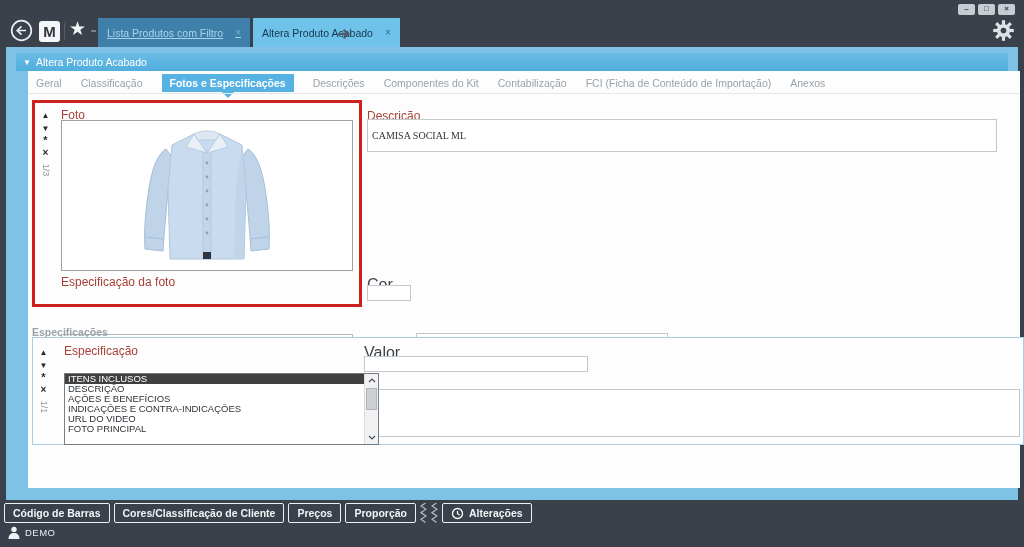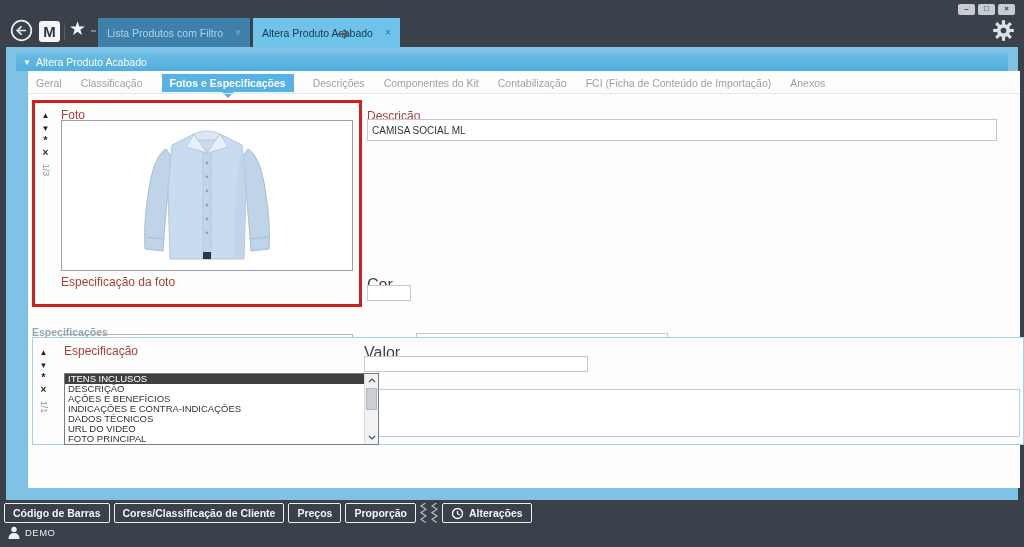--- a/index.html
+++ b/index.html
@@ -10,21 +10,21 @@
   
   .topbar { position:absolute; left:0; top:0; width:1024px; height:47px; background:#3a414a; }
   .backbtn { position:absolute; left:10px; top:19px; cursor:pointer; }
   .mlogo { position:absolute; left:39px; top:21px; width:21px; height:21px; background:#f4f6f8; border-radius:3px;
            color:#2e353e; font-weight:bold; font-size:15px; text-align:center; line-height:21px; }
   .tsep { position:absolute; left:64px; top:23px; width:1px; height:17px; background:#565f68; }
   .star { position:absolute; left:69px; top:18px; font-size:19px; color:#f2f5f7; line-height:22px; }
   .minidash { position:absolute; left:91px; top:30px; width:5px; height:2px; background:#79828b; }
   .toptabs { position:absolute; left:98px; top:18px; display:flex; gap:3px; height:29px; }
   .ttab { display:flex; align-items:center; padding:0 9px; font-size:10.5px; white-space:nowrap; cursor:pointer; }
-  .ttab.inactive { background:#3e80a9; color:#a7d4ec; }
+  .ttab.inactive { background:#3e80a9; color:#a7d4ec;text-decoration:underline; }
   .ttab.active { background:#6fc2ea; color:#14384e; }
   .ttab .tclose { margin-left:12px; font-size:10px; }
   .ttab.inactive .tclose { color:#7fb1cf; }
   .ttab.active .tclose { color:#2e6c92; }
   .nextarrow { position:absolute; left:337px; top:26px; }
   .winctrls { position:absolute; right:9px; top:4px; display:flex; gap:3px; }
   .wbtn { width:17px; height:11px; background:#c7ccd2; border-radius:2px; color:#2e353d; font-size:8px; font-weight:bold;
           text-align:center; line-height:10px; cursor:pointer; }
   .gear { position:absolute; right:10px; top:20px; cursor:pointer; }
 
@@ -192,21 +192,21 @@
           <span></span>
           <span class="chev">
             <svg width="9" height="6" viewBox="0 0 9 6">
                 <path d="M1 1 L4.5 4.3 L8 1" stroke="#6b7177" stroke-width="1.3" fill="none"></path>
               </svg>
           </span>
         </div>
       </div>
 
       <div class="rlabel abs" style="left:339px; top:38px;">Descrição</div>
-      <input class="ipt abs" style="left: 339px; top: 48px; width: 630px; height: 22px;" value="CAMISA SOCIAL ML">
+      <input class="ipt abs" style="left: 339px; top: 48px; width: 630px; height: 33px; font-family: Liberation Serif, serif;" value="CAMISA SOCIAL ML">
 
       <div class="glabel abs" style="left:339px; top:205px;">Cor</div>
       <input class="ipt abs" style="left: 339px; top: 214px; width: 44px; height: 16px;" value="">
       <div class="combo abs" style="left:388px; top:214px; width:252px; height:16px; border-color:#c3c8cd;">
         <span></span>
         <span class="chev">
           <svg width="9" height="6" viewBox="0 0 9 6">
               <path d="M1 1 L4.5 4.3 L8 1" stroke="#6b7177" stroke-width="1.3" fill="none"></path>
             </svg>
         </span>
@@ -232,21 +232,20 @@
               </svg>
           </span>
         </div>
 
         <div class="ddlist">
           <div style="margin-right:14px;">
             <div class="ddrow sel">ITENS INCLUSOS</div>
             <div class="ddrow">DESCRIÇÃO</div>
             <div class="ddrow">AÇÕES E BENEFÍCIOS</div>
             <div class="ddrow">INDICAÇÕES E CONTRA-INDICAÇÕES</div>
-            <div class="ddrow">DADOS TÉCNICOS</div>
             <div class="ddrow">URL DO VIDEO</div>
             <div class="ddrow">FOTO PRINCIPAL</div>
           </div>
           <div class="ddscroll">
             <div class="sbtn" style="top:0;">
               <svg width="8" height="5" viewBox="0 0 8 5">
                   <path d="M1 4 L4 1 L7 4" stroke="#4a5056" stroke-width="1.2" fill="none"></path>
                 </svg>
             </div>
             <div class="sthumb"></div>

